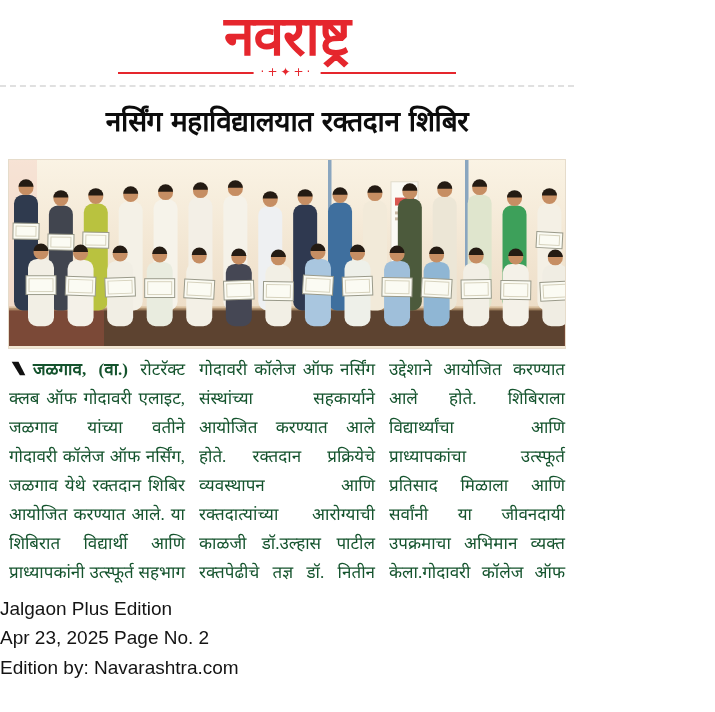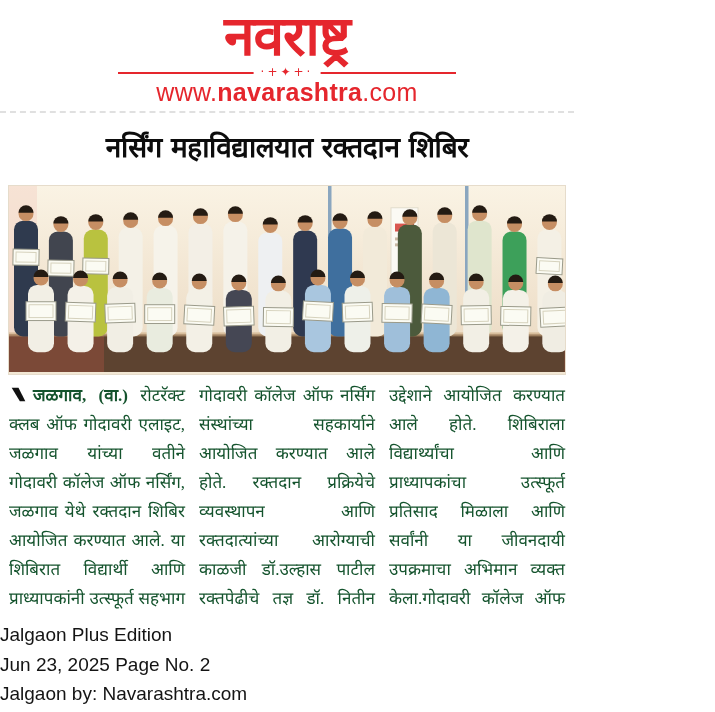--- a/index.html
+++ b/index.html
@@ -47,21 +47,20 @@
 <body>
 
 <div class="page">
 
   <header class="masthead">
     <div class="logo">नवराष्ट्र</div>
     <div class="rule-row">
       <span class="line"></span>
       <span class="decor">·+✦+·</span>
     </div>
-    <div class="website"><span>www.</span><b>navarashtra</b><span>.com</span></div>
   </header>
 
   <div class="clip-edge"></div>
 
   <h1 class="headline">नर्सिंग महाविद्यालयात रक्तदान शिबिर</h1>
 
   <figure class="photo" style="margin:5px 8px 6px;">
     <svg viewBox="0 0 697 188" width="697" height="186" preserveAspectRatio="none">
         <defs>
           <linearGradient id="wallg" x1="0" y1="0" x2="0" y2="1">
@@ -305,17 +304,17 @@
     <div class="col">
       <p>गोदावरी कॉलेज ऑफ नर्सिंग संस्थांच्या सहकार्याने आयोजित करण्यात आले होते. रक्तदान प्रक्रियेचे व्यवस्थापन आणि रक्तदात्यांच्या आरोग्याची काळजी डॉ.उल्हास पाटील रक्तपेढीचे तज्ञ डॉ. नितीन भारंबे, डॉ. शशांक जोशी आणि डॉ. श्रद्धा उमाळे यांनी पार पाडली.हे शिबिर वैद्यकीय आणीबाणीच्या वेळी रक्ताची गरज भागवण्यासाठी तसेच विद्यार्थ्यांमध्ये सामाजिक जाणीव निर्माण करण्याच्या</p>
     </div>
     <div class="col">
       <p>उद्देशाने आयोजित करण्यात आले होते. शिबिराला विद्यार्थ्यांचा आणि प्राध्यापकांचा उत्स्फूर्त प्रतिसाद मिळाला आणि सर्वांनी या जीवनदायी उपक्रमाचा अभिमान व्यक्त केला.गोदावरी कॉलेज ऑफ नर्सिंग च्या आरोग्य व सामाजिक बांधिलकीला बळकटी देणारा हा उपक्रम यशस्वीपणे पार पडला. आयोजकांनी सर्व रक्तदाते आणि सहकार्य करणाऱ्या संस्थांचे मनःपूर्वक आभार मानले.</p>
     </div>
   </section>
 
   <footer class="footer">
     <div>Jalgaon Plus Edition</div>
-    <div>Jun 23, 2025 Page No. 2</div>
-    <div>Jalgaon by: Navarashtra.com</div>
+    <div>Apr 23, 2025 Page No. 2</div>
+    <div>Edition by: Navarashtra.com</div>
   </footer>
 
 </div>
 
 </body></html>

